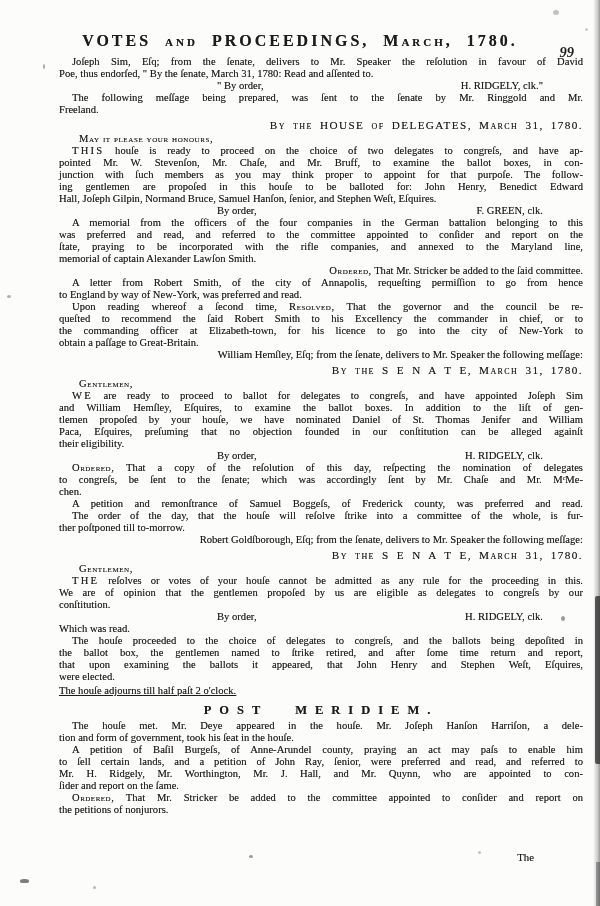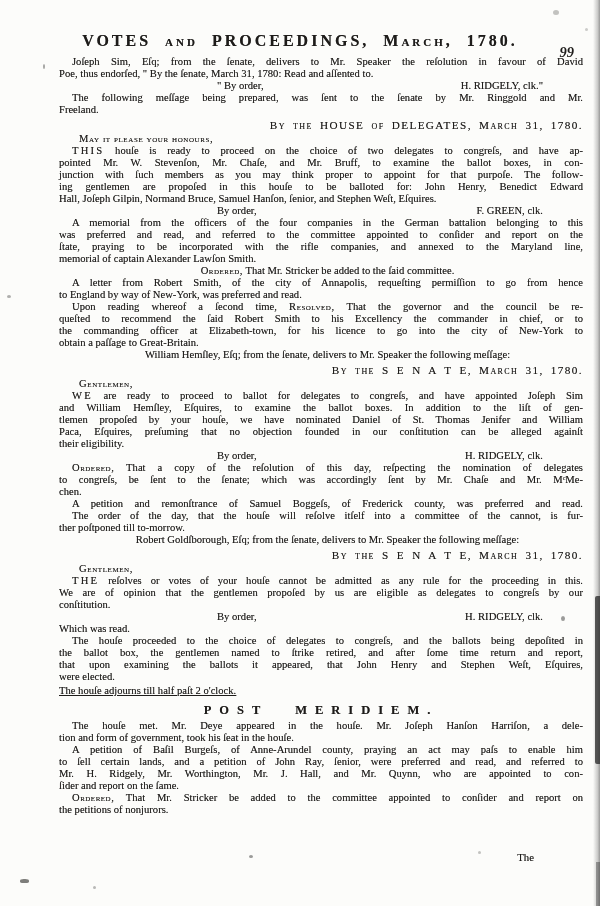--- a/index.html
+++ b/index.html
@@ -8,21 +8,21 @@
   .hdr{position:absolute;top:32px;left:0;width:600px;text-align:center;}
   .title{font-variant:small-caps;font-weight:700;font-size:16px;letter-spacing:3px;word-spacing:7px;
          text-shadow:0 0 .5px rgba(20,20,20,.6);}
   .pageno{position:absolute;top:44px;right:26px;font-style:italic;font-weight:700;font-size:14.5px;}
   .textcol{position:absolute;top:56px;left:59px;width:524px;font-size:10.6px;line-height:12px;
            text-shadow:0 0 .4px rgba(25,25,25,.55);}
   .line{white-space:nowrap;min-height:12px;}
   .ij{text-align:justify;text-align-last:justify;text-indent:13px;}
   .j{text-align:justify;text-align-last:justify;}
   .l{text-align:left;}
-  .il{text-align:center;text-indent:13px;}
+  .il{text-align:right;text-indent:13px;}
   .c{margin:2px 0 1px;text-decoration:underline;}
   .h{text-align:right;font-variant:small-caps;font-size:11.2px;letter-spacing:1.4px;word-spacing:3px;margin:3px 0 2px;}
   .h2{text-align:center;font-size:12.5px;font-weight:600;letter-spacing:8px;word-spacing:16px;margin:7px 0 4px;}
   .scl{font-variant:small-caps;letter-spacing:.6px;padding-left:20px;}
   .sc{font-variant:small-caps;letter-spacing:.5px;}
   .spread{letter-spacing:2.2px;}
   .byorder{display:flex;}
   .bo-center{margin-left:158px;}
   .bo-right{margin-left:auto;padding-right:40px;}
   .catchword{position:absolute;top:851px;left:0;right:66px;text-align:right;font-size:10.8px;
@@ -83,21 +83,21 @@
       <div class="line j">Paca, Eſquires, preſuming that no objection founded in our conſtitution can be alleged againſt</div>
       <div class="line l">their eligibility.</div>
       <div class="line byorder">
         <span class="bo-center">By order,</span>
         <span class="bo-right">H. RIDGELY, clk.</span>
       </div>
       <div class="line ij"><span class="sc">Ordered,</span> That a copy of the reſolution of this day, reſpecting the nomination of delegates</div>
       <div class="line j">to congreſs, be ſent to the ſenate; which was accordingly ſent by Mr. Chaſe and Mr. MᶜMe-</div>
       <div class="line l">chen.</div>
       <div class="line ij">A petition and remonſtrance of Samuel Boggeſs, of Frederick county, was preferred and read.</div>
-      <div class="line ij">The order of the day, that the houſe will reſolve itſelf into a committee of the cannot, is fur-</div>
+      <div class="line ij">The order of the day, that the houſe will reſolve ſtrike into a committee of the whole, is fur-</div>
       <div class="line l">ther poſtponed till to-morrow.</div>
       <div class="line il">Robert Goldſborough, Eſq; from the ſenate, delivers to Mr. Speaker the following meſſage:</div>
       <div class="line h">By the S E N A T E, March 31, 1780.</div>
       <div class="line scl">Gentlemen,</div>
       <div class="line ij"><span class="spread">THE</span> reſolves or votes of your houſe cannot be admitted as any rule for the proceeding in this.</div>
       <div class="line j">We are of opinion that the gentlemen propoſed by us are eligible as delegates to congreſs by our</div>
       <div class="line l">conſtitution.</div>
       <div class="line byorder">
         <span class="bo-center">By order,</span>
         <span class="bo-right">H. RIDGELY, clk.</span>

